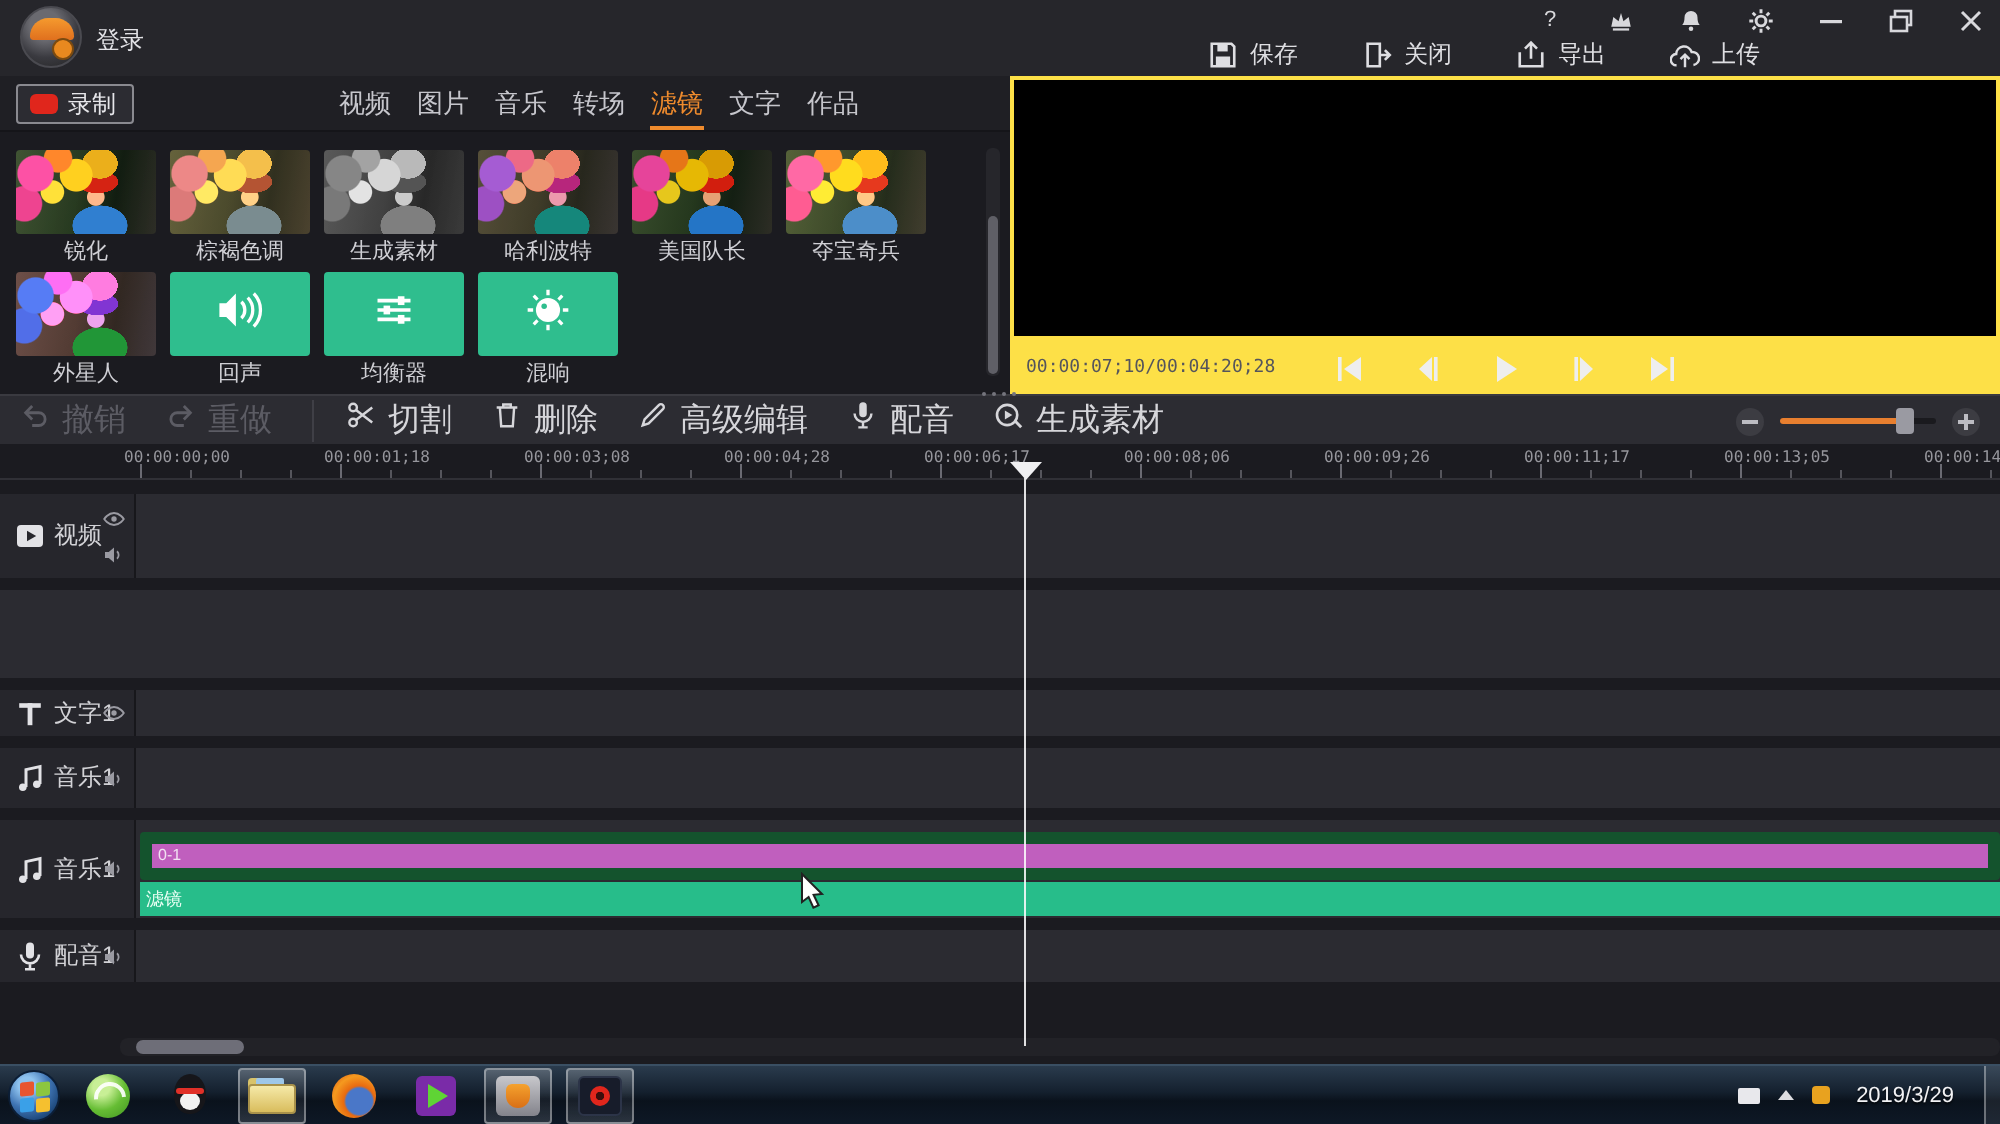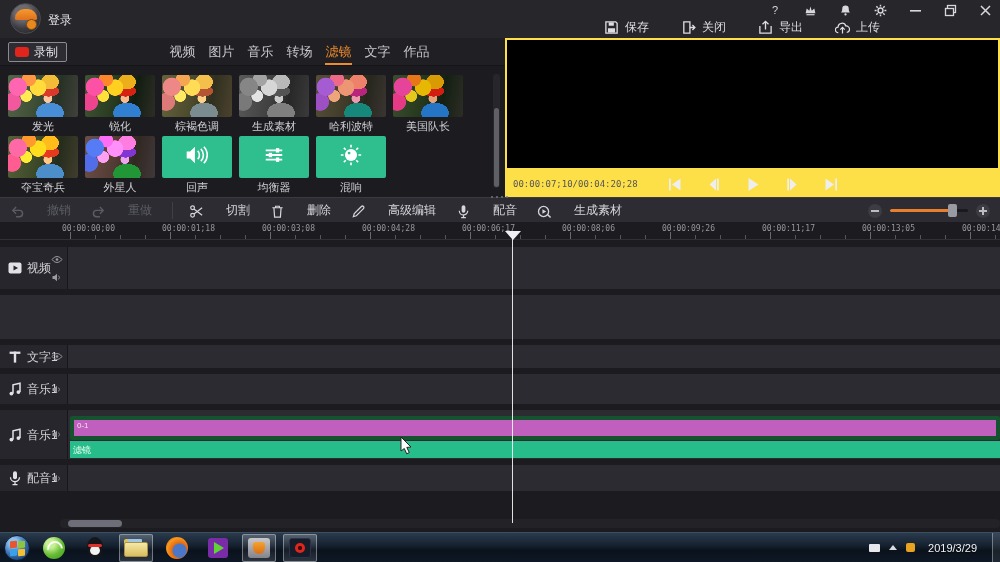--- a/index.html
+++ b/index.html
@@ -78,21 +78,21 @@
   .pbtn svg{width:16px;height:15px;}
 
   .grip{position:absolute;left:489px;top:195px;width:22px;height:4px;z-index:3;}
   .grip i{position:absolute;top:1px;width:2px;height:2px;background:#74747c;border-radius:50%;}
   .grip i:nth-child(1){left:2px}.grip i:nth-child(2){left:7px}.grip i:nth-child(3){left:12px}.grip i:nth-child(4){left:17px}
 
   
   .toolbar{position:absolute;left:0;top:197px;width:1000px;height:25px;background:#2c2c32;border-top:1px solid #3a3a40;
     display:flex;align-items:center;padding-left:10px;}
   .tools{display:flex;align-items:center;height:100%;}
-  .tool-item{display:flex;align-items:flex-end;gap:22px;font-size:12px;color:#d6d6da;padding:0 14px 0 0;margin-right:6px;}
+  .tool-item{display:flex;align-items:flex-start;gap:6px;font-size:16px;color:#d6d6da;padding:0 14px 0 0;margin-right:6px;}
   .tool-item .ti{width:15px;height:15px;display:inline-flex;}
   .tool-item svg{width:15px;height:15px;}
   .tool-item.disabled{color:#5c5c64;}
   .tools > div:nth-of-type(3){border-left:1px solid #3f3f46;padding-left:16px;}
   .zoomctl{position:absolute;right:10px;top:0;height:25px;display:flex;align-items:center;gap:8px;}
   .zbtn{width:14px;height:14px;border-radius:50%;background:#3c3c42;position:relative;}
   .zbtn::before{content:"";position:absolute;left:3px;top:6px;width:8px;height:2px;background:#bcbcc2;}
   .zbtn.plus::after{content:"";position:absolute;left:6px;top:3px;width:2px;height:8px;background:#bcbcc2;}
   .ztrack{position:relative;width:78px;height:3px;background:#1a1a1e;border-radius:2px;}
   .zfill{position:absolute;left:0;top:0;height:3px;width:62px;background:#e87f2f;border-radius:2px;}
@@ -119,21 +119,21 @@
   .rows > div:nth-of-type(5){height:49px;}
   .rows > div:nth-of-type(6){height:26px;margin-bottom:0;}
   .t-icon{position:absolute;left:7px;top:50%;transform:translateY(-50%);width:16px;height:16px;color:#e2e2e6;}
   .t-icon svg{width:16px;height:16px;}
   .t-label{position:absolute;left:27px;top:50%;transform:translateY(-50%);font-size:12px;color:#d2d2d6;white-space:nowrap;}
   .t-side{position:absolute;right:3px;top:0;bottom:0;width:14px;display:flex;flex-direction:column;
     justify-content:center;align-items:center;gap:7px;color:#9a9aa2;}
   .t-side svg{width:12px;height:11px;display:block;}
   .clip{position:absolute;left:70px;width:930px;z-index:2;overflow:hidden;}
   .clip.i0{top:194px;height:24px;}
-  .clip.i0.selected{border:4px solid #14532d;border-radius:2px;}
+  .clip.i0.selected{border:6px solid #14532d;border-radius:2px;}
   .clip.i1{top:219px;height:17px;}
   .clip-label{position:absolute;left:3px;top:1px;font-size:8px;color:#f2e2f2;}
   .clip.i1 .clip-label{top:50%;transform:translateY(-50%);font-size:9px;color:#eafff5;}
   .hscroll{position:absolute;left:60px;right:0;top:297px;height:9px;background:#222227;border-radius:4px;}
   .hthumb{position:absolute;left:8px;top:1px;width:54px;height:7px;background:#6e6e78;border-radius:4px;}
   .cursor{position:absolute;left:400px;top:214px;z-index:9;width:14px;height:20px;}
 
   
   .taskbar{position:absolute;left:0;top:532px;width:1000px;height:30px;
     background:linear-gradient(#2a3b4d,#14202e 45%,#0a121c 60%,#0e1826);
@@ -305,26 +305,20 @@
 
         <div class="tab i6">
           <span>作品</span>
         </div>
       </div>
   </div>
 
   <div class="filters-panel">
     <div class="filters-grid">
 
-        <div class="ftile i0 kind-image f-glow">
-          <div class="thumb">
-            <span></span>
-          </div>
-          <div class="fname">发光</div>
-        </div>
 
         <div class="ftile i1 kind-image f-sharpen">
           <div class="thumb">
             <span></span>
           </div>
           <div class="fname">锐化</div>
         </div>
 
         <div class="ftile i2 kind-image f-sepia">
           <div class="thumb">

